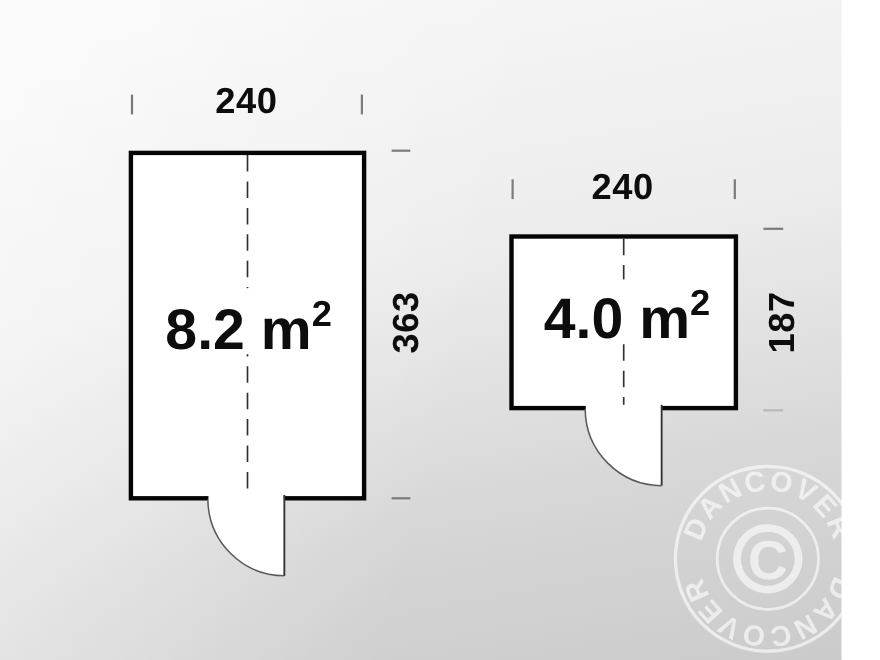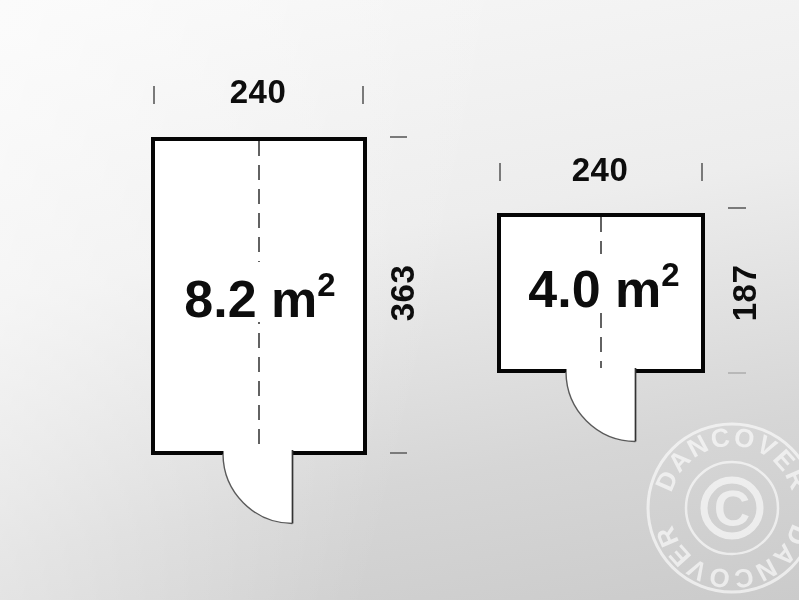--- a/index.html
+++ b/index.html
@@ -11,21 +11,20 @@
     font-family: "Liberation Sans", "DejaVu Sans", sans-serif;
   }
   .stage {
     position: relative;
     width: 765px;
     height: 600px;
     
     background:
       linear-gradient(105deg, rgba(255,255,255,0.55) 0%, rgba(255,255,255,0.25) 30%, rgba(255,255,255,0) 55%),
       linear-gradient(170deg, #f7f7f7 0%, #ededed 40%, #d6d6d6 75%, #cbcbcb 100%);
-    padding-left: 34px;
   }
   svg { display: block; }
 
   .room {
     fill: #ffffff;
     stroke: #050505;
     stroke-width: 4;
   }
   .centerline {
     stroke: #2f2f2f;

